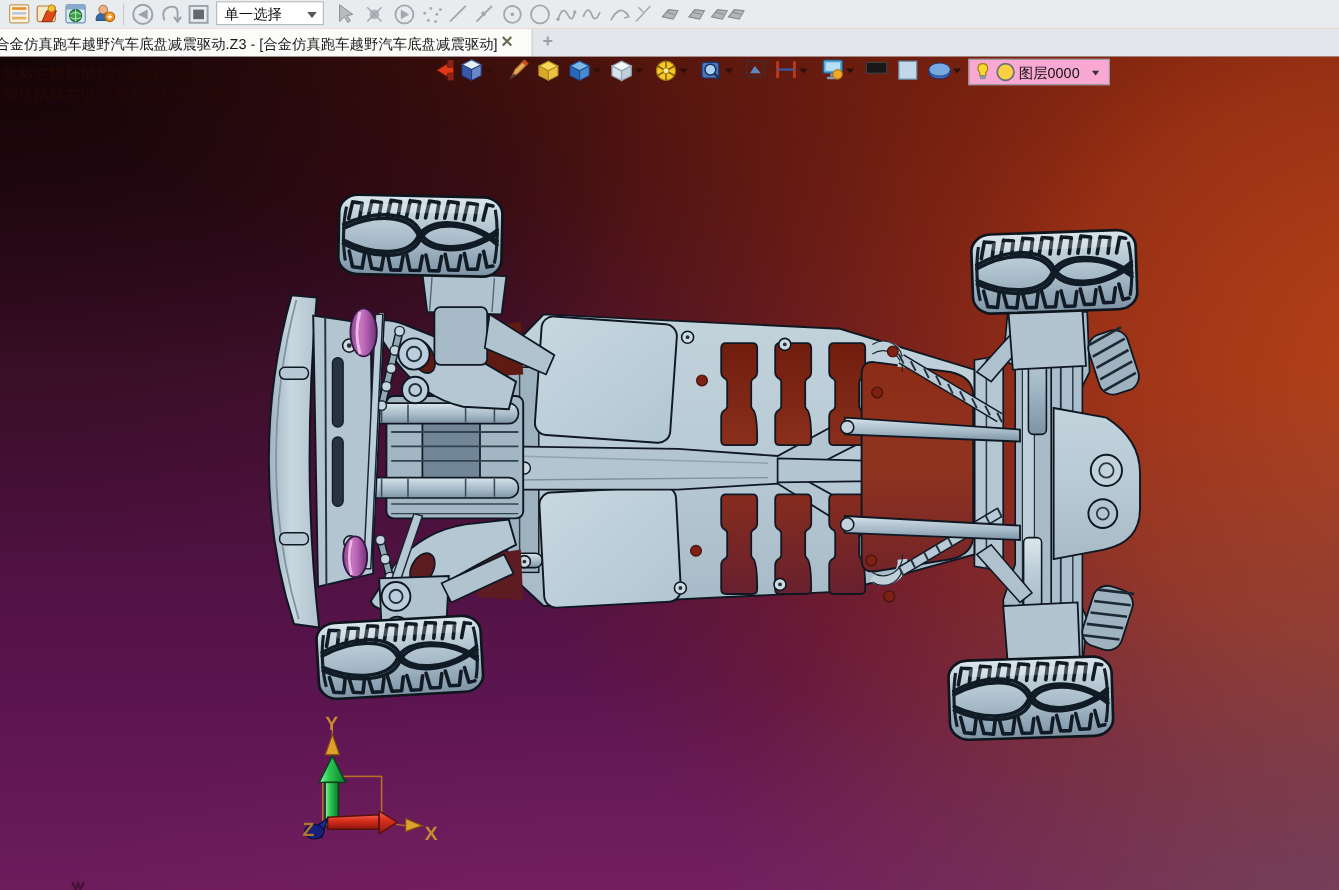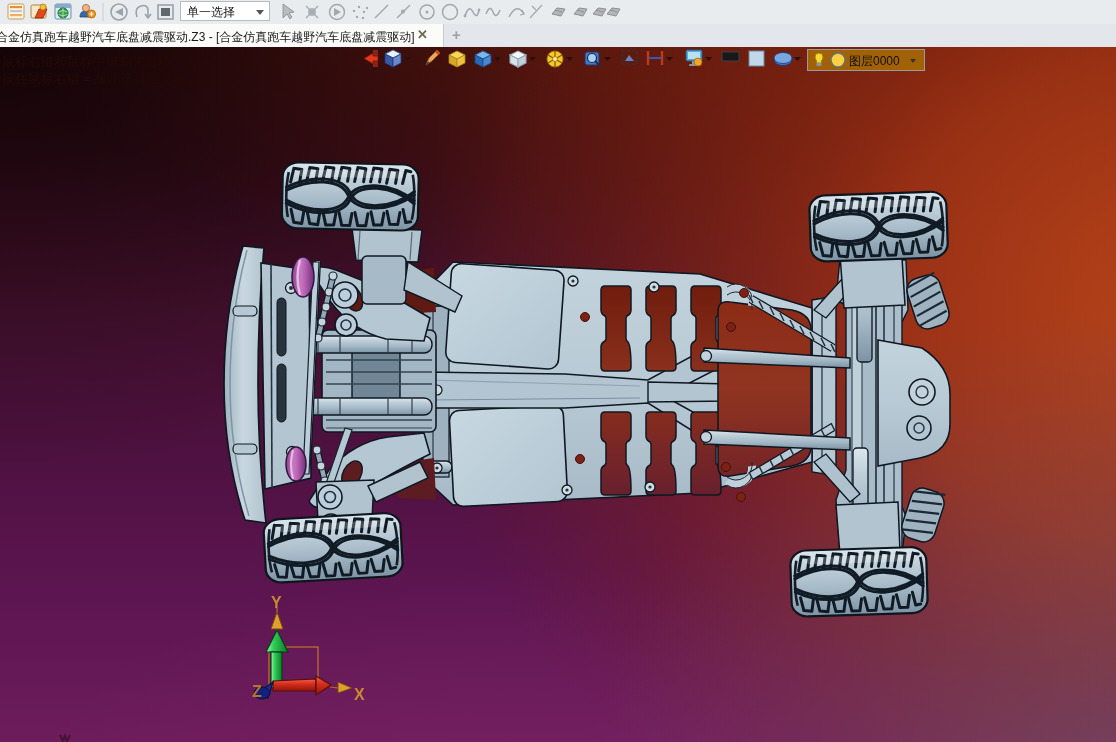--- a/index.html
+++ b/index.html
@@ -16,21 +16,21 @@
         border-top:5px solid #555;}
   
   #tabs{position:absolute;left:0;top:24px;width:1116px;height:23px;background:#e3e6ea;padding-left:30px;}
   #tab-active{position:absolute;left:0;top:0;width:443px;height:23px;background:#fbfbfa;
       border-right:1px solid #c9ccd0;}
   #tab-active .txt{position:absolute;left:-4px;top:5px;font-size:12px;color:#1a1a1a;white-space:nowrap;}
   #tab-active .close{position:absolute;left:417px;top:3px;font-size:13px;color:#6b6b4f;font-weight:bold;}
   #tabs .plus{position:absolute;left:452px;top:2px;font-size:15px;color:#9aa0a6;font-weight:bold;}
   
   #vp{position:absolute;left:0;top:47px;width:1116px;height:695px;}
-  #layerbox{position:absolute;left:807px;top:2px;width:118px;height:22px;background:#a16207;
+  #layerbox{position:absolute;left:807px;top:2px;width:118px;height:22px;background:#f9a8d4;
      border:1px solid #9a9a9a;box-sizing:border-box;font-size:12px;color:#111;}
   #layerbox .txt{position:absolute;left:41px;top:3px;}
   #layerbox .arr{position:absolute;right:8px;top:9px;width:0;height:0;
      border-left:3.5px solid transparent;border-right:3.5px solid transparent;border-top:4.5px solid #333;}
 </style>
 </head>
 <body>
 <div id="app">
 
   <div id="tb1">

